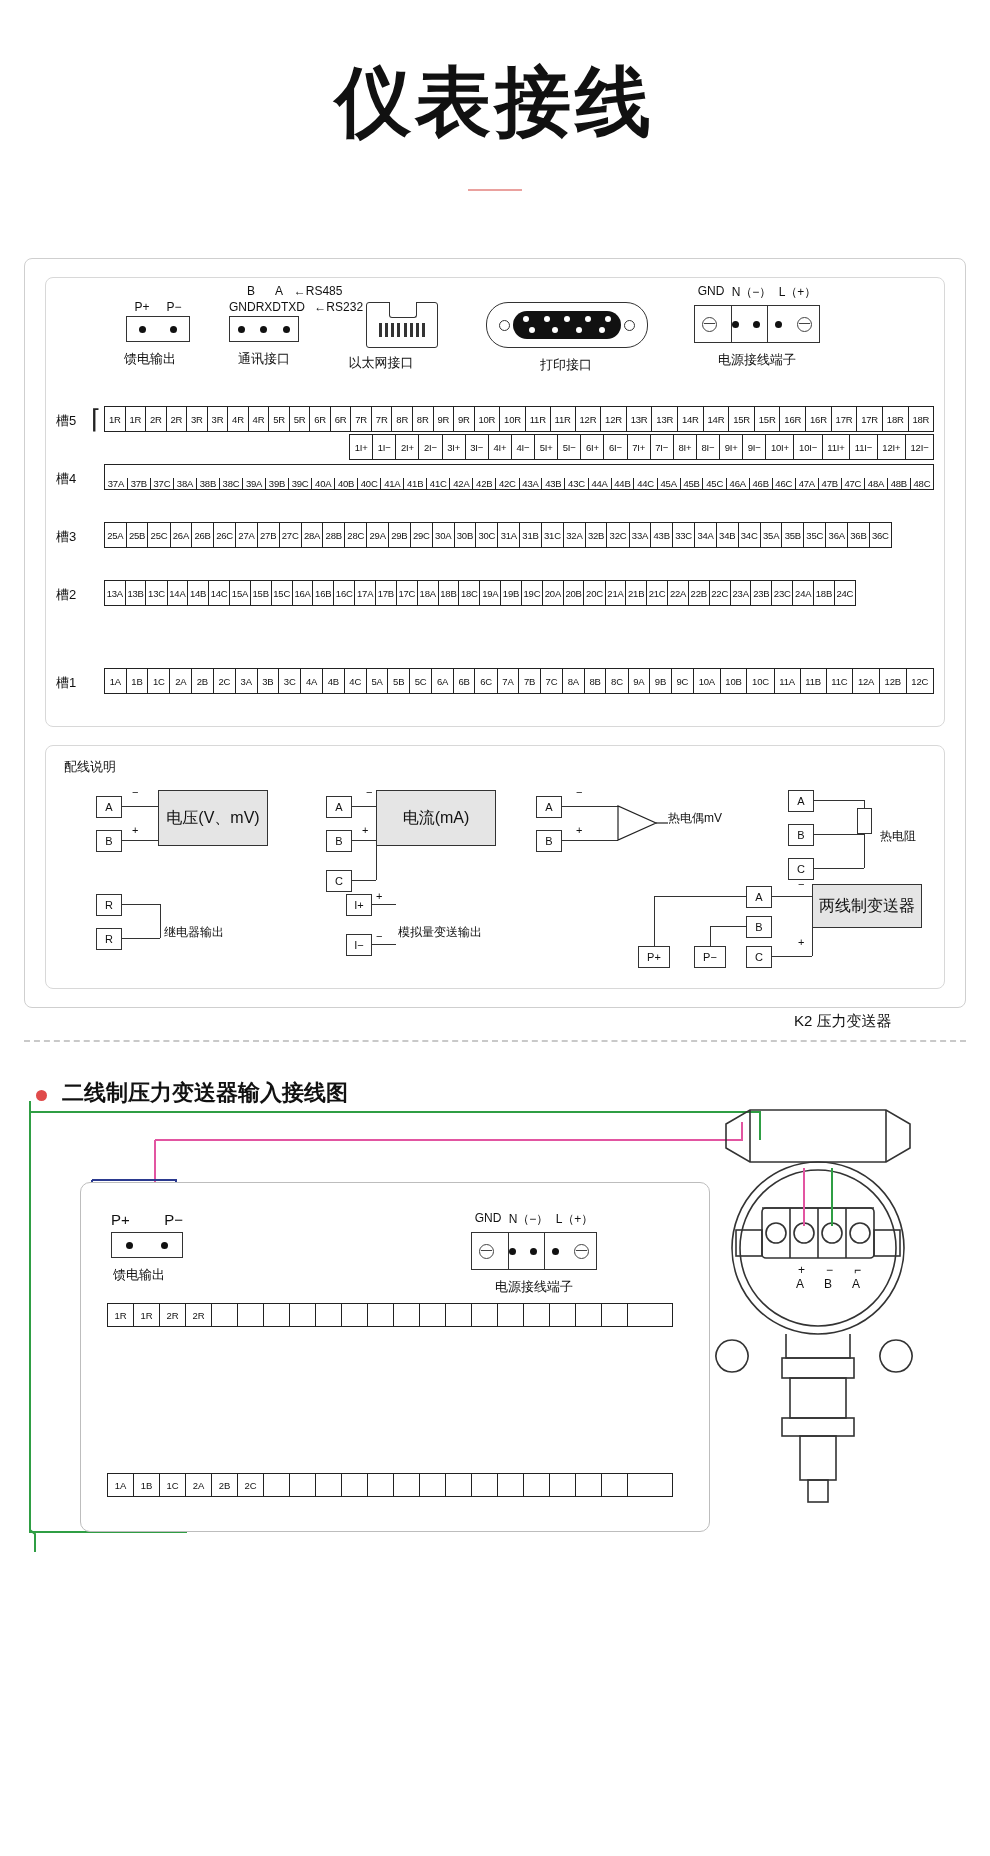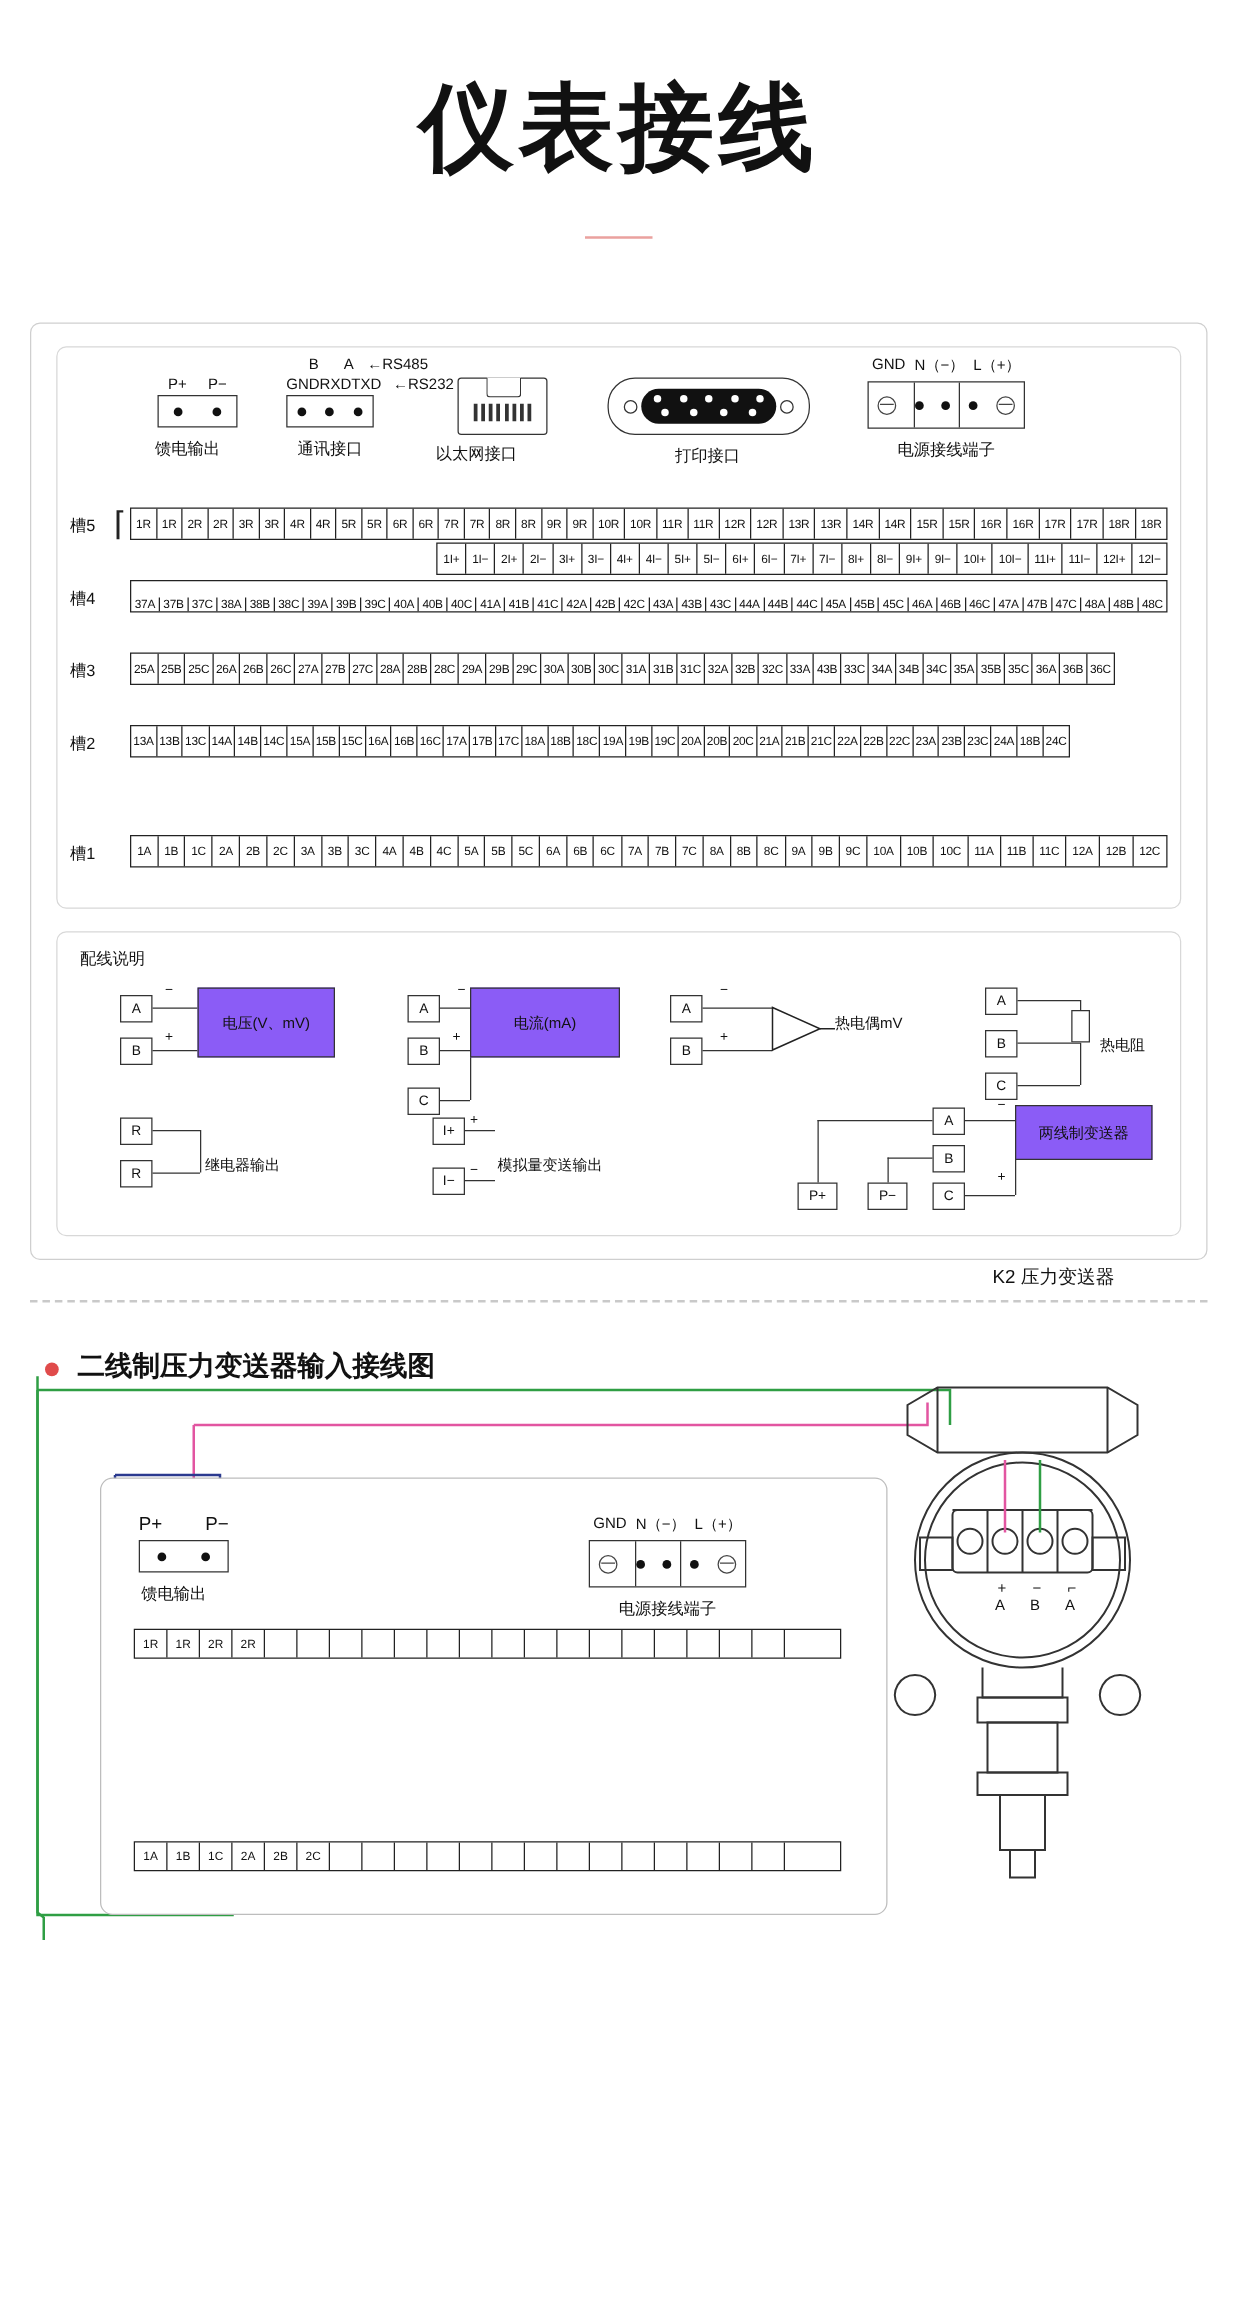--- a/index.html
+++ b/index.html
@@ -85,22 +85,22 @@
   .explain{
     position:absolute;left:20px;top:486px;width:900px;height:244px;
     border:1px solid #d8d8d8;border-radius:8px;box-sizing:border-box;
   }
   .explain-title{position:absolute;left:18px;top:12px;font-size:13px;}
   .tbox{
     position:absolute;width:26px;height:22px;border:1px solid #333;box-sizing:border-box;
     font-size:11px;display:flex;align-items:center;justify-content:center;background:#fff;
   }
   .obox{
-    position:absolute;border:1px solid #333;box-sizing:border-box;background:#8b5cf6;
-    font-size:12px;display:flex;align-items:center;justify-content:center;white-space:nowrap;
+    position:absolute;border:1px solid #333;box-sizing:border-box;background:#e5e5e5;
+    font-size:16px;display:flex;align-items:center;justify-content:center;white-space:nowrap;
   }
   .ln{position:absolute;background:#333;}
   .lbl{position:absolute;font-size:12px;white-space:nowrap;}
   .lbl-sm{position:absolute;font-size:11px;white-space:nowrap;}
   
   .divider{
     position:absolute;left:24px;top:1040px;width:942px;height:0;
     border-top:2px dashed #c9c9c9;
   }
   

